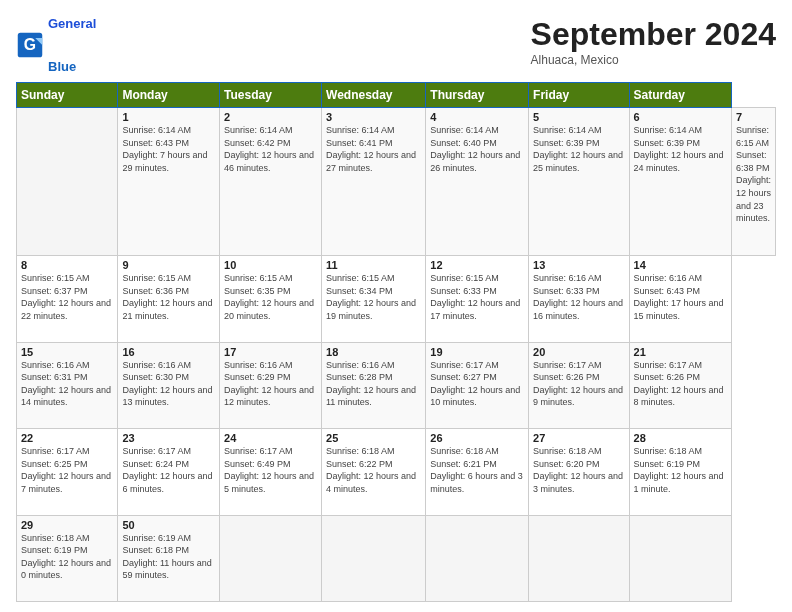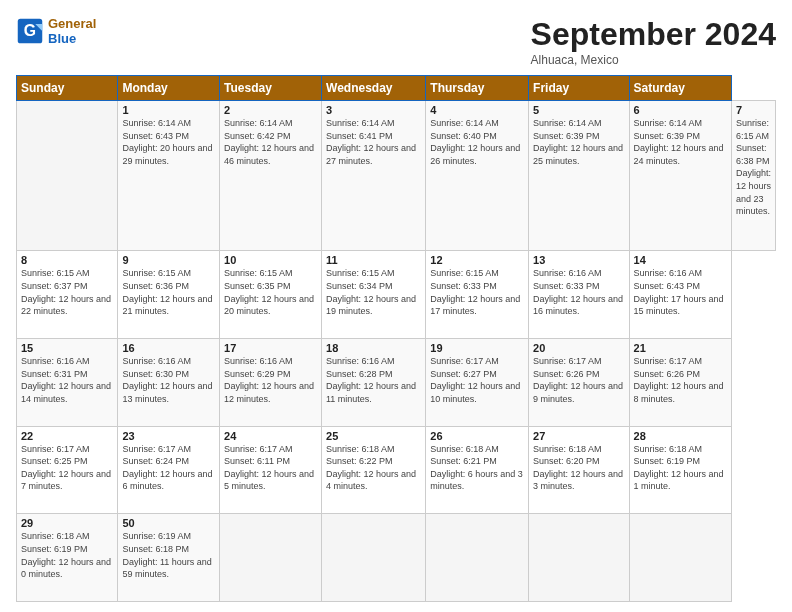--- a/index.html
+++ b/index.html
@@ -43,21 +43,21 @@
     .location {
       font-size: 12px;
       color: #555;
     }
     .calendar {
       width: 100%;
       border-collapse: collapse;
       flex: 1;
     }
     .calendar th {
-      background: #a16207;
+      background: #4d7c0f;
       color: #fff;
       font-size: 12px;
       font-weight: bold;
       padding: 5px 4px;
       text-align: left;
       border: 1px solid #1565c0;
     }
     .calendar td {
       border: 1px solid #ccc;
       vertical-align: top;
@@ -94,22 +94,22 @@
 
 <div class="page">
   <div class="header">
     <div class="logo">
       <svg class="logo-icon" viewBox="0 0 32 32">
         <rect x="2" y="2" width="28" height="28" rx="3" fill="#1565c0"></rect>
         <text x="16" y="22" text-anchor="middle" fill="white" font-size="18" font-weight="bold" font-family="Arial">G</text>
         <polygon points="22,8 30,8 30,16" fill="#90caf9"></polygon>
       </svg>
       <div>
-        <div style="font-size:13px;font-weight:bold;color:#a16207;">General</div>
-        <div style="font-size:13px;font-weight:bold;color:#1565c0;">Blue</div>
+        <div style="font-size:13px;font-weight:bold;color:#1d4ed8;">General</div>
+        <div style="font-size:13px;font-weight:bold;color:#1565c0;margin-top:28px;">Blue</div>
       </div>
     </div>
     <div class="title-block">
       <div class="month-title">September 2024</div>
       <div class="location">Alhuaca, Mexico</div>
     </div>
   </div>
 
   <table class="calendar">
     <thead>
@@ -124,21 +124,21 @@
         </tr>
     </thead>
     <tbody id="calendar-body">
     <tr>
           <td class="empty-cell"></td>
           <td>
         <span class="day-num">1</span>
         <div class="day-info">
           <span>Sunrise: 6:14 AM</span><br>
           <span>Sunset: 6:43 PM</span><br>
-          <span>Daylight: 20 hours and 29 minutes.</span>
+          <span>Daylight: 7 hours and 29 minutes.</span>
         </div>
       </td>
           <td>
         <span class="day-num">2</span>
         <div class="day-info">
           <span>Sunrise: 6:14 AM</span><br>
           <span>Sunset: 6:42 PM</span><br>
           <span>Daylight: 12 hours and 46 minutes.</span>
         </div>
       </td>
@@ -313,21 +313,21 @@
         <div class="day-info">
           <span>Sunrise: 6:17 AM</span><br>
           <span>Sunset: 6:24 PM</span><br>
           <span>Daylight: 12 hours and 6 minutes.</span>
         </div>
       </td>
           <td>
         <span class="day-num">24</span>
         <div class="day-info">
           <span>Sunrise: 6:17 AM</span><br>
-          <span>Sunset: 6:11 PM</span><br>
+          <span>Sunset: 6:49 PM</span><br>
           <span>Daylight: 12 hours and 5 minutes.</span>
         </div>
       </td>
           <td>
         <span class="day-num">25</span>
         <div class="day-info">
           <span>Sunrise: 6:18 AM</span><br>
           <span>Sunset: 6:22 PM</span><br>
           <span>Daylight: 12 hours and 4 minutes.</span>
         </div>

